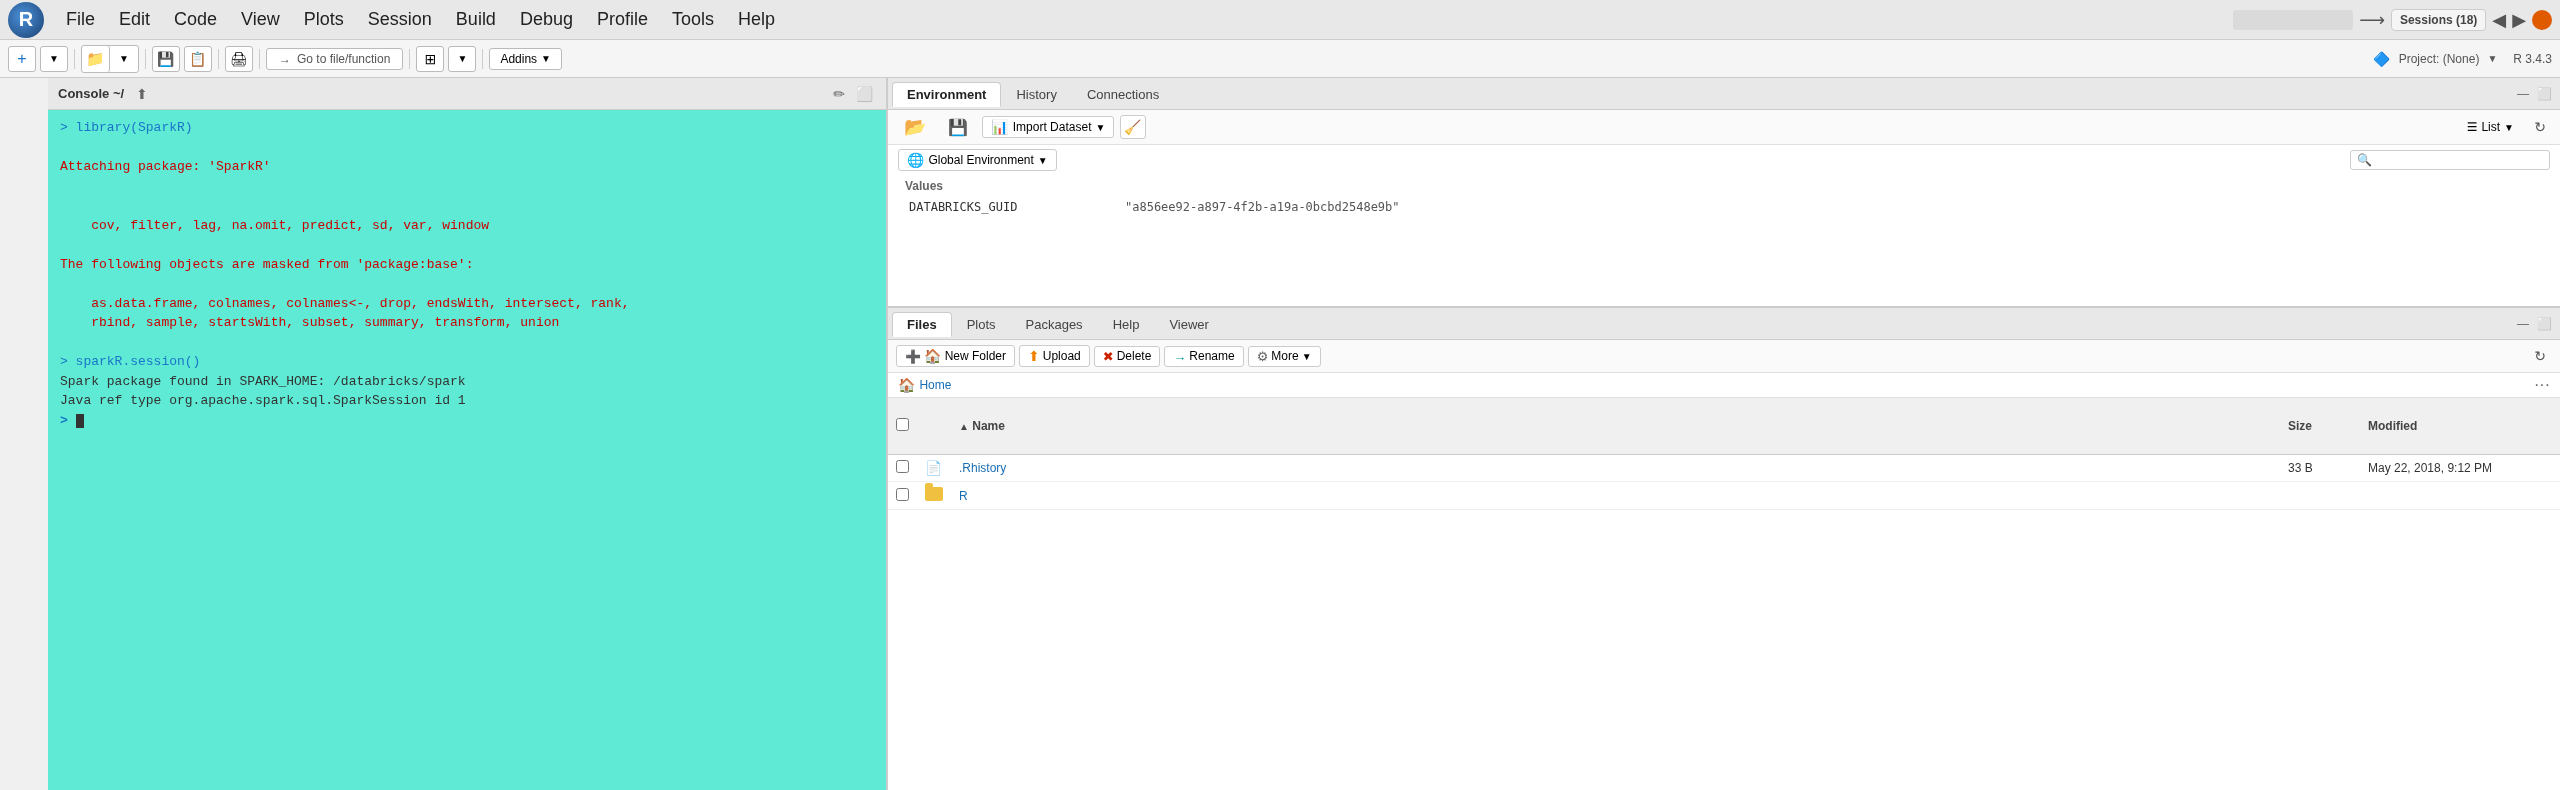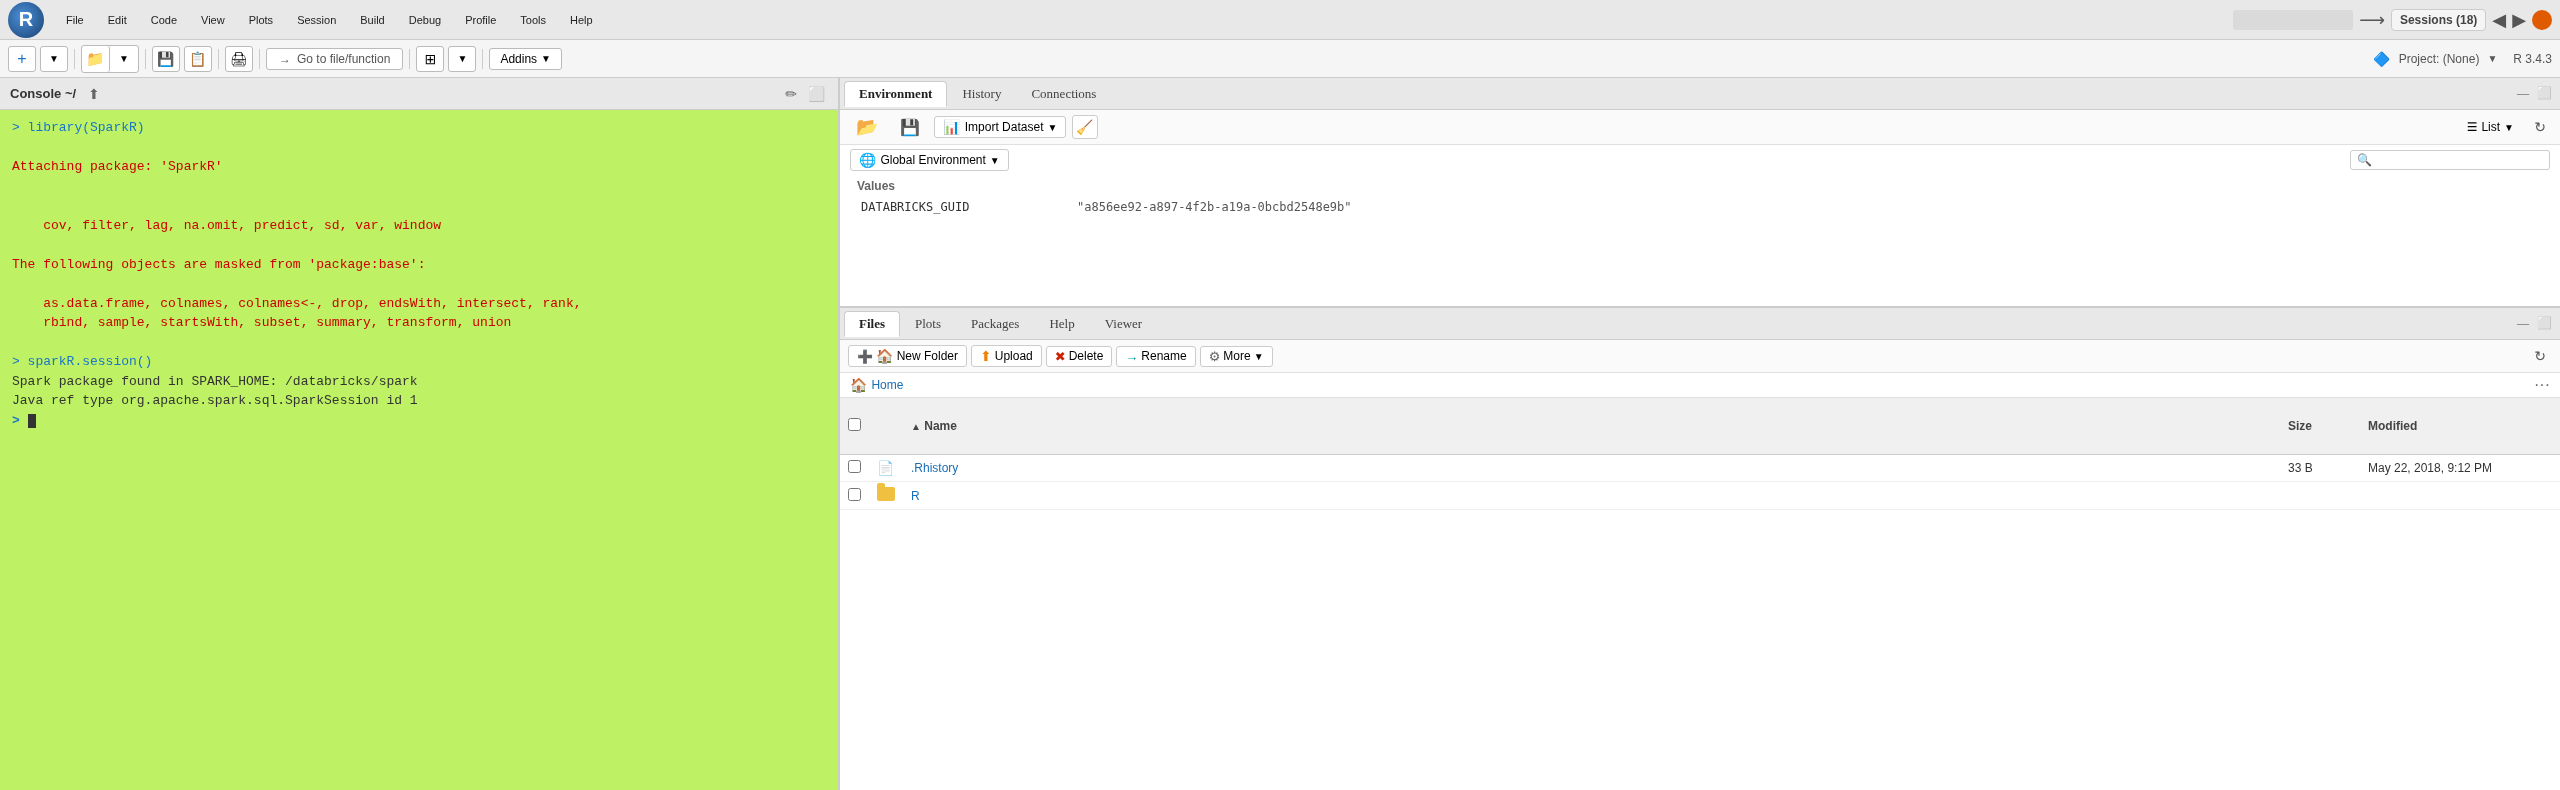--- a/index.html
+++ b/index.html
@@ -33,21 +33,21 @@
       color: white;
       font-weight: bold;
       font-size: 20px;
       margin-right: 8px;
       flex-shrink: 0;
     }
     .menu-item {
       padding: 4px 10px;
       cursor: pointer;
       border-radius: 4px;
-      font-size: 11px;
+      font-size: 18px;
       color: #222;
     }
     .menu-spacer { flex: 1; }
     .sessions-info {
       display: flex;
       align-items: center;
       gap: 6px;
       font-size: 12px;
       color: #444;
     }
@@ -134,22 +134,23 @@
     #main {
       display: flex;
       height: calc(790px - 78px);
     }
 
     
     #left-panel {
       width: 840px;
       display: flex;
       flex-direction: column;
-      background: #bef264;
+      background: #5eead4;
       border-right: 2px solid #ccc;
+      margin-left: 48px;
     }
     .panel-header {
       display: flex;
       align-items: center;
       background: #e8e8e8;
       border-bottom: 1px solid #ccc;
       height: 32px;
       padding: 0 10px;
       gap: 8px;
     }
@@ -209,21 +210,20 @@
       flex-direction: column;
       background: #fff;
     }
     .tabs-bar {
       display: flex;
       align-items: center;
       background: #e8e8e8;
       border-bottom: 1px solid #ccc;
       height: 32px;
       padding: 0 4px;
-      font-family: Liberation Serif, serif;
     }
     .tab {
       padding: 4px 14px;
       cursor: pointer;
       font-size: 13px;
       color: #444;
       border: 1px solid transparent;
       border-radius: 4px 4px 0 0;
       margin-bottom: -1px;
     }

